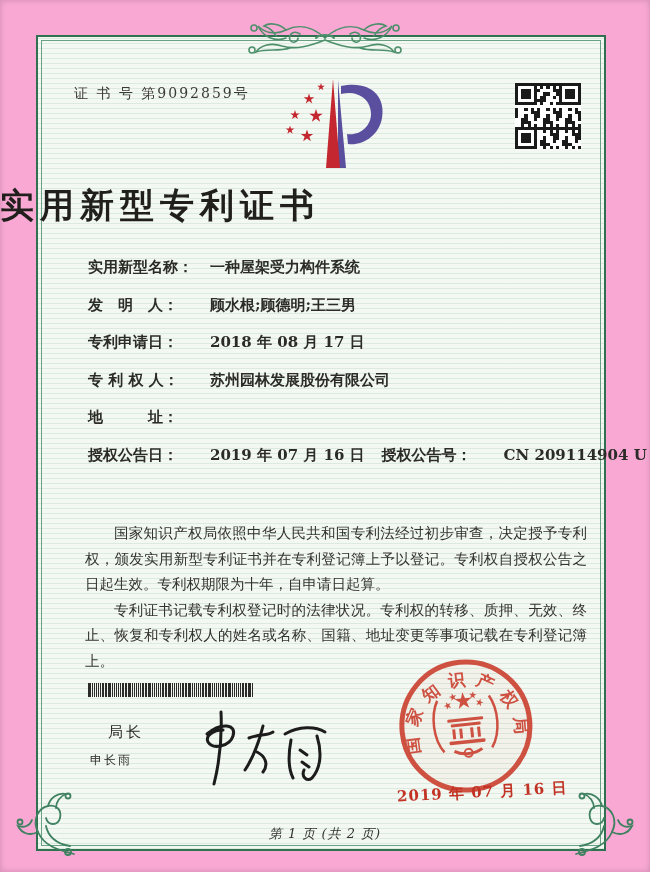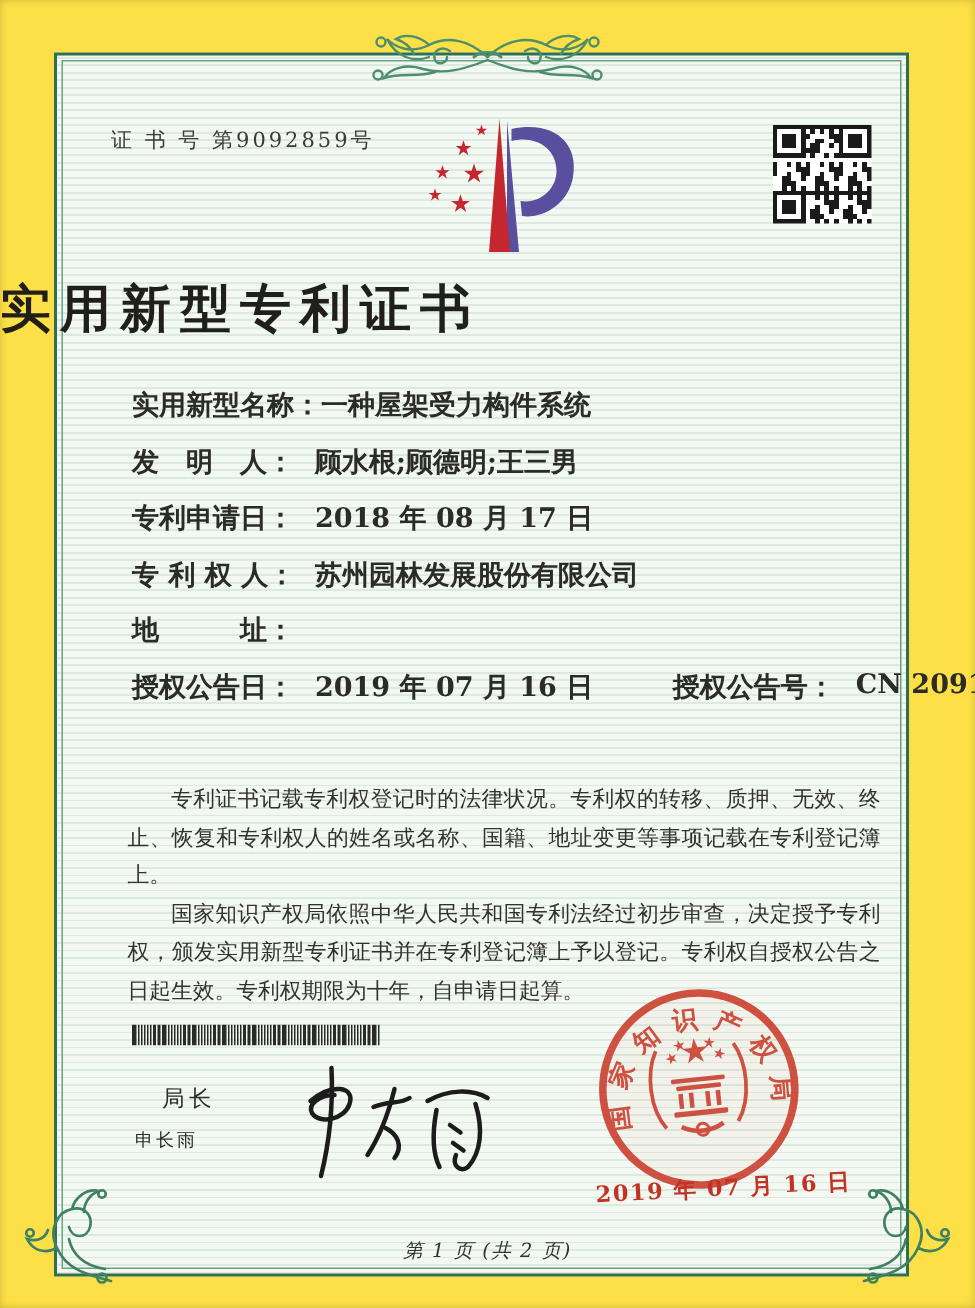--- a/index.html
+++ b/index.html
@@ -1,18 +1,18 @@
 <!DOCTYPE html>
 <html lang="zh"><head>
 <meta charset="utf-8">
 <style>
   html,body{margin:0;padding:0;background:#e8e8e6;}
   .page{
     position:relative;width:650px;height:872px;margin:0 auto;
-    background:#fde047;overflow:hidden;
+    background:#f9a8d4;overflow:hidden;
     font-family:"DejaVu Serif","Liberation Serif",serif;
     color:#2b2b28;
     box-shadow:inset 0 0 6px rgba(0,0,0,.18);
   }
   
   .frame{
     position:absolute;left:36px;top:35px;width:566px;height:812px;
     border:2px solid #2f7050;
     background-color:#f3f8f2;
     background-image:repeating-linear-gradient(0deg,
@@ -21,23 +21,23 @@
   .frame-inner{position:absolute;inset:3px;border:1px solid #6aa184;}
   .ornament{position:absolute;pointer-events:none;}
   .cert-no{position:absolute;left:74px;top:85px;font-size:14px;letter-spacing:2px;color:#3a3a36;}
   .logo{position:absolute;left:278px;top:74px;width:112px;height:104px;}
   .qr{position:absolute;left:515px;top:83px;width:66px;height:66px;}
   .title{
     position:absolute;left:0;right:0;top:183px;text-align:left;
     font-size:34px;font-weight:700;letter-spacing:6px;color:#201f1c;
   }
   .fields{position:absolute;left:88px;top:258px;width:500px;}
-  .field-row{display:flex;height:37.5px;font-size:18px;font-weight:600;align-items:flex-start;white-space:nowrap;}
+  .field-row{display:flex;height:37.5px;font-size:15px;font-weight:600;align-items:flex-start;white-space:nowrap;}
   .field-label{min-width:122px;}
-  .field-label2{margin-left:53px;}
+  .field-label2{margin-left:17px;}
   .body-text{
     position:absolute;left:85px;top:521px;width:502px;
     font-size:14.5px;line-height:25.5px;color:#32322e;
     text-align:justify;font-weight:500;
   }
   .body-text p{margin:0;text-indent:2em;}
   .barcode{position:absolute;left:88px;top:683px;width:168px;height:14px;}
   .signer-title{position:absolute;left:108px;top:723px;font-size:15px;letter-spacing:3px;}
   .signer-name{position:absolute;left:90px;top:752px;font-size:12px;letter-spacing:2px;}
   .signature{position:absolute;left:185px;top:704px;width:160px;height:88px;}
@@ -292,22 +292,22 @@
     </div>
     <div class="field-row">
       <span class="field-label">授权公告日：</span>
       <span class="field-value">2019 年 07 月 16 日</span>
       <span class="field-label field-label2">授权公告号：</span>
       <span class="field-value">CN 209114904 U</span>
     </div>
   </div>
 
   <div class="body-text">
+    <p>国家知识产权局依照中华人民共和国专利法经过初步审查，决定授予专利权，颁发实用新型专利证书并在专利登记簿上予以登记。专利权自授权公告之日起生效。专利权期限为十年，自申请日起算。</p>
     <p>专利证书记载专利权登记时的法律状况。专利权的转移、质押、无效、终止、恢复和专利权人的姓名或名称、国籍、地址变更等事项记载在专利登记簿上。</p>
-    <p>国家知识产权局依照中华人民共和国专利法经过初步审查，决定授予专利权，颁发实用新型专利证书并在专利登记簿上予以登记。专利权自授权公告之日起生效。专利权期限为十年，自申请日起算。</p>
   </div>
 
   <svg class="barcode" id="barcode-svg" viewBox="0 0 168 14" preserveAspectRatio="none">
       <rect x="0" y="0" width="3" height="14" fill="#2a2a28"></rect>
       <rect x="4" y="0" width="1" height="14" fill="#2a2a28"></rect>
       <rect x="6" y="0" width="1" height="14" fill="#2a2a28"></rect>
       <rect x="8" y="0" width="1" height="14" fill="#2a2a28"></rect>
       <rect x="10" y="0" width="1" height="14" fill="#2a2a28"></rect>
       <rect x="12" y="0" width="1" height="14" fill="#2a2a28"></rect>
       <rect x="14" y="0" width="2" height="14" fill="#2a2a28"></rect>

